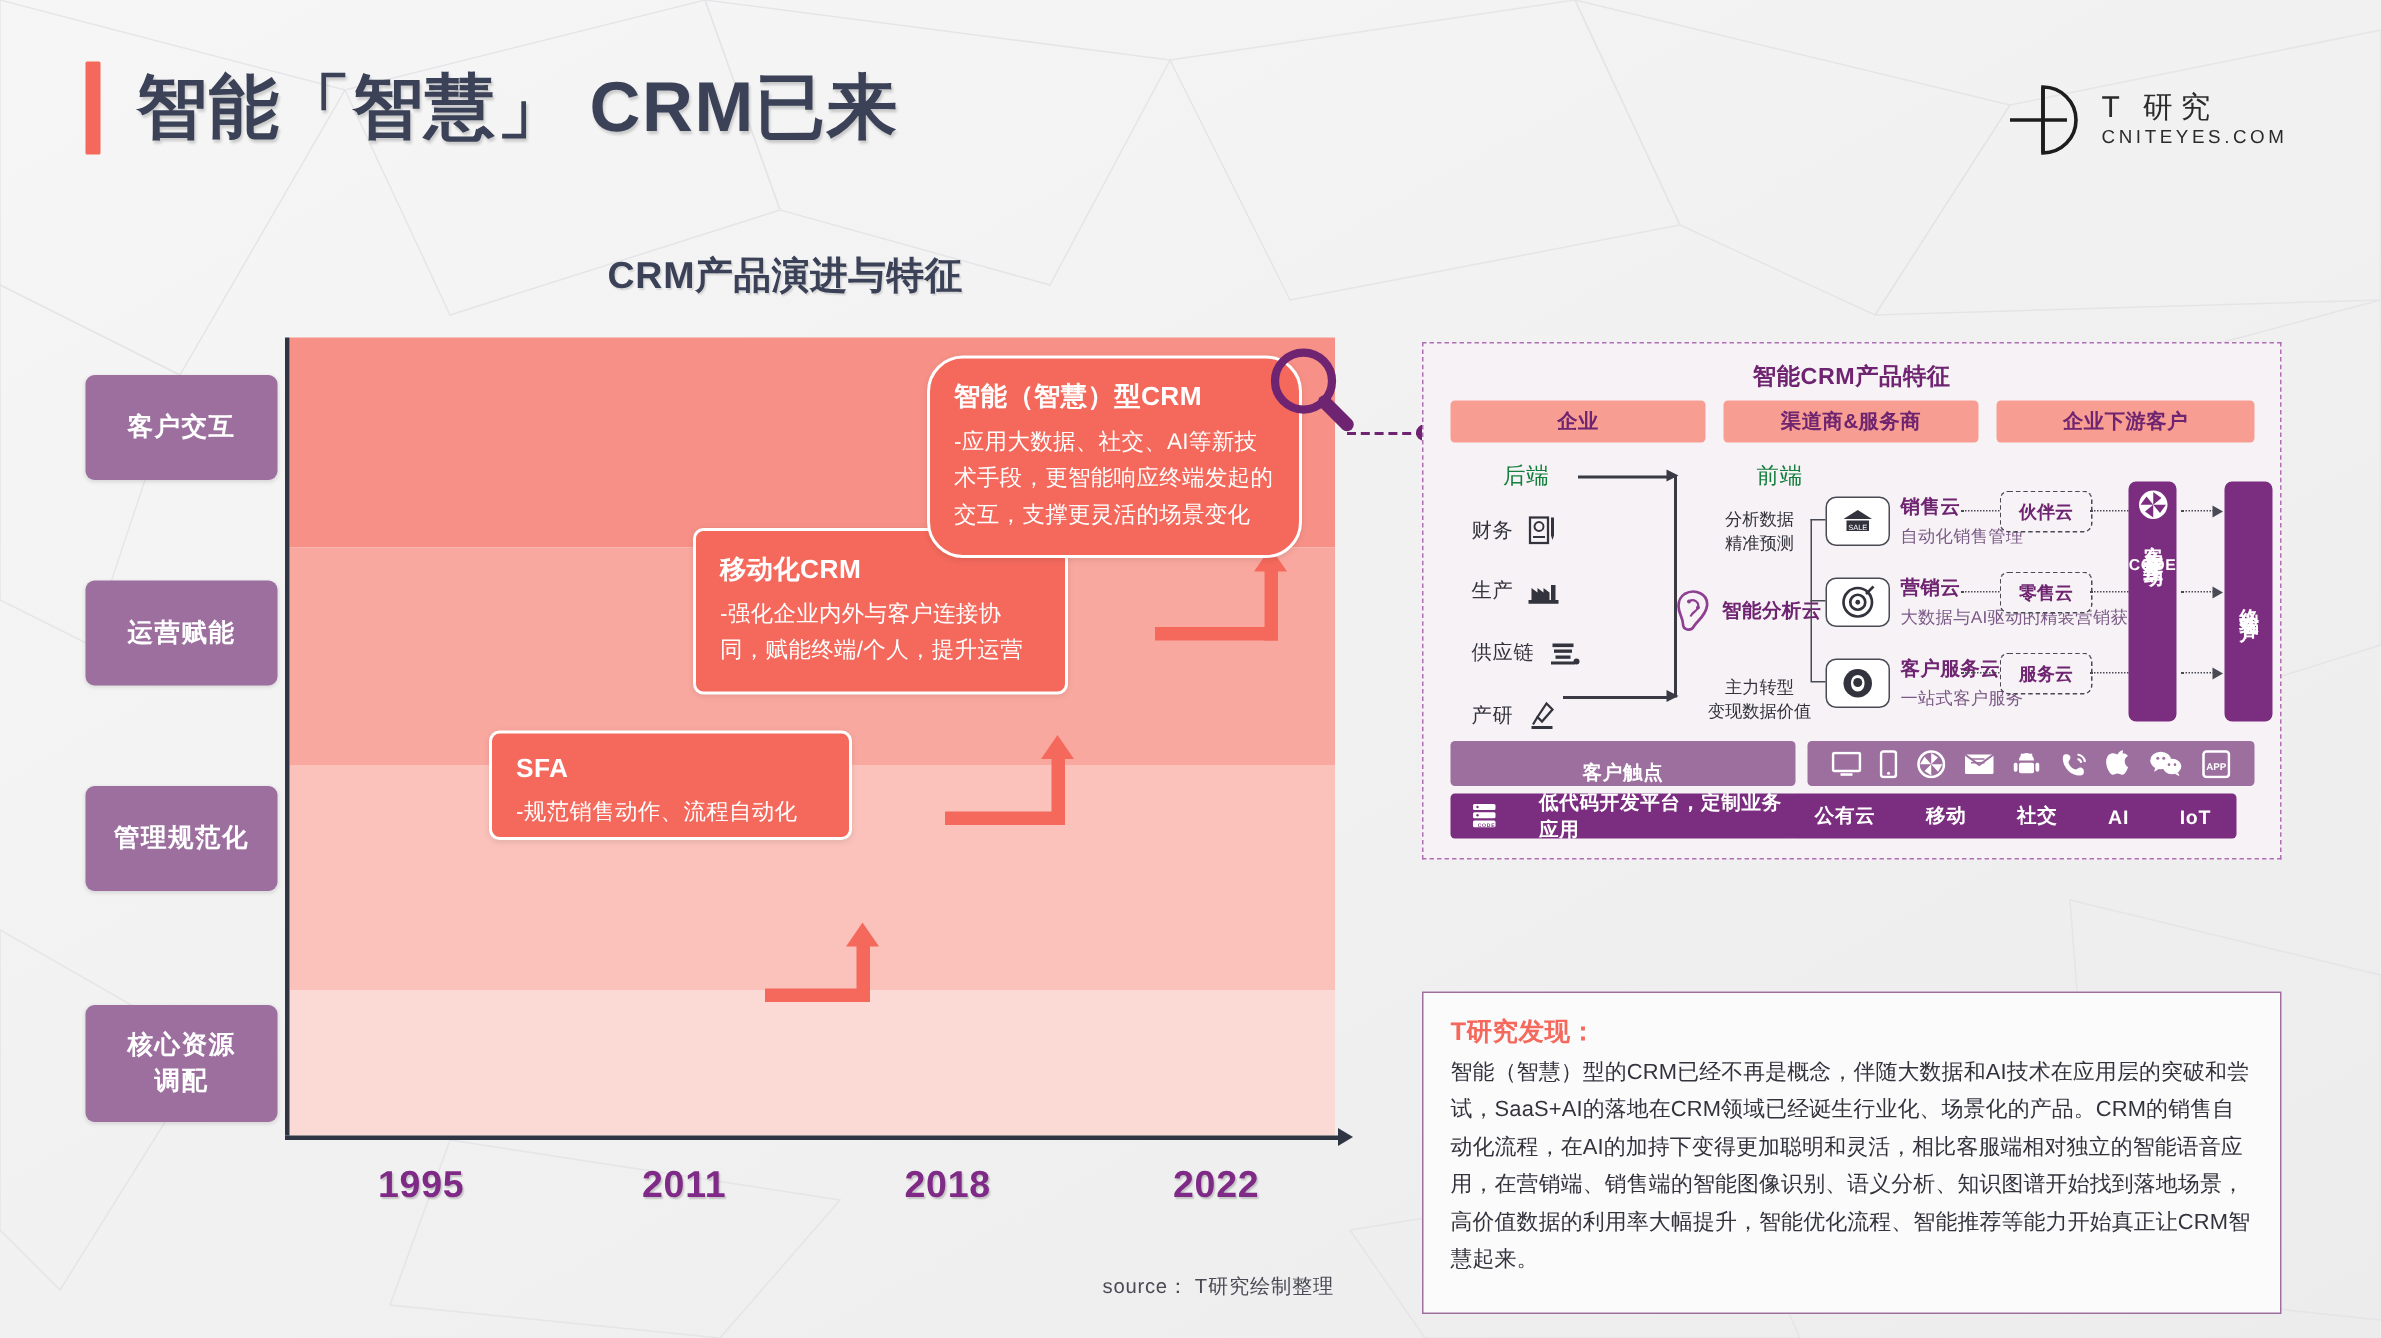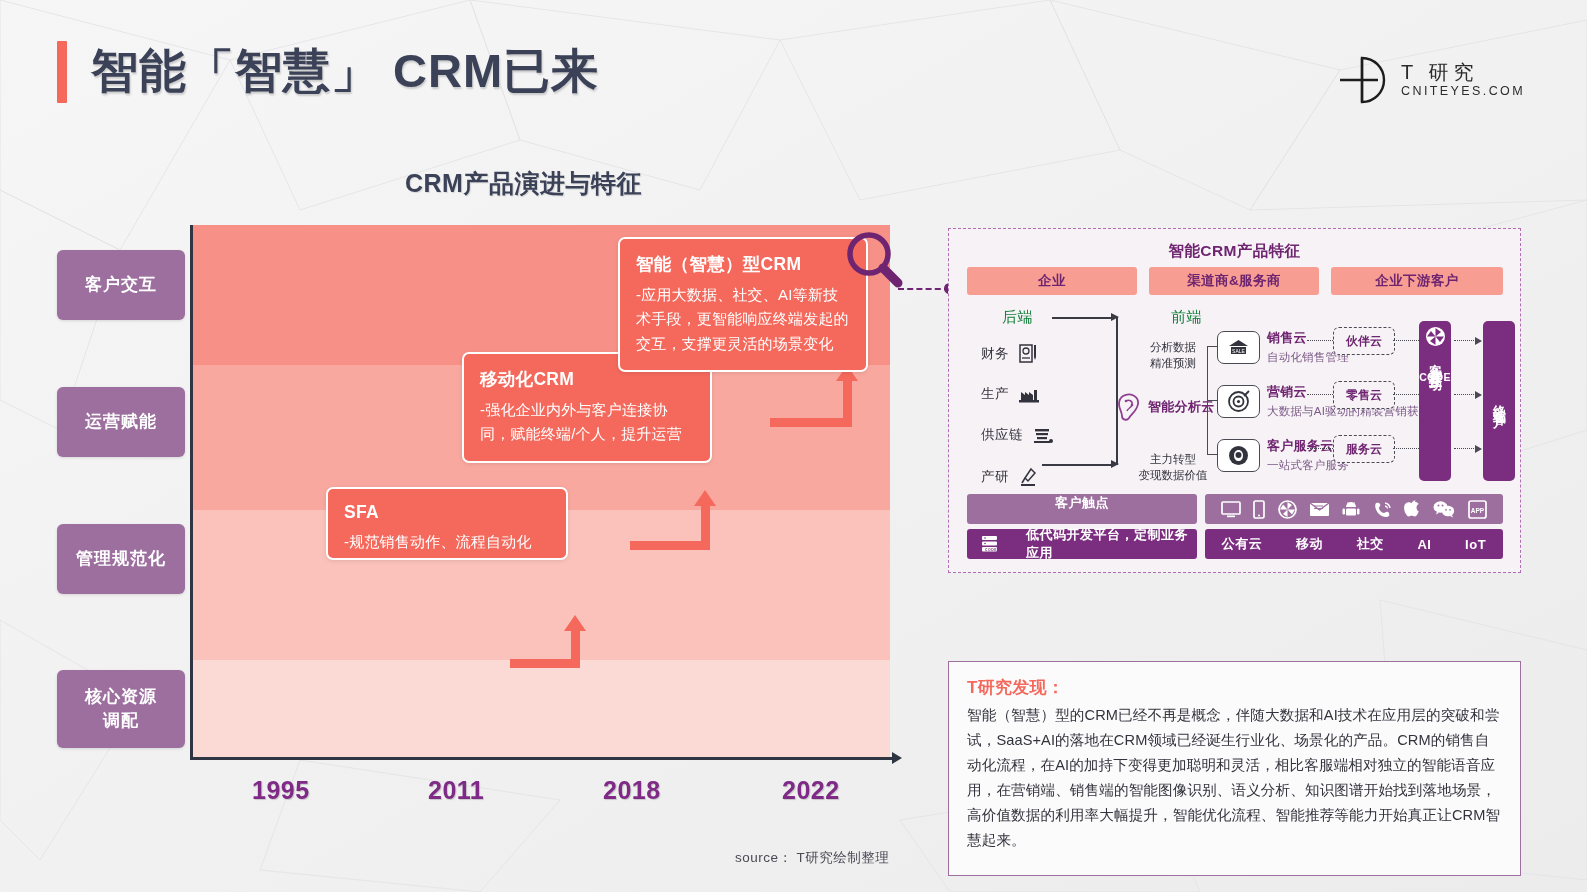--- a/index.html
+++ b/index.html
@@ -127,21 +127,21 @@
     display:flex;flex-direction:column;align-items:center;color:#fff;
   }
   .vbar .vb-text{
     writing-mode:vertical-rl;font-size:13px;font-weight:bold;letter-spacing:3px;
     margin-top:6px;text-orientation:upright;
   }
   .vbar .vb-sub{font-size:10.5px;font-weight:bold;margin-bottom:6px;letter-spacing:.3px;}
 
   .touchrow{
     position:absolute;height:30px;background:#9c6f9f;border-radius:3px;
-    display:flex;align-items:flex-start;justify-content:center;color:#fff;
+    display:flex;align-items:flex-end;justify-content:center;color:#fff;
     font-size:13px;font-weight:bold;letter-spacing:.5px;
   }
   .iconrow{
     position:absolute;height:30px;background:#9c6f9f;border-radius:3px;
     display:flex;align-items:center;justify-content:space-around;padding:0 10px;box-sizing:border-box;
   }
   .lowrow{
     position:absolute;height:30px;background:#7b2d7f;border-radius:3px;
     display:flex;align-items:center;color:#fff;font-size:13px;font-weight:bold;letter-spacing:.5px;gap:15px;
   }
@@ -253,21 +253,21 @@
   </div>
 
   <div class="stage-box" style="left:136px;top:262px;width:242px;height:73px;">
     <div class="sb-title">SFA</div>
     <div class="sb-desc">-规范销售动作、流程自动化</div>
   </div>
   <div class="stage-box" style="left:272px;top:127px;width:250px;">
     <div class="sb-title">移动化CRM</div>
     <div class="sb-desc">-强化企业内外与客户连接协同，赋能终端/个人，提升运营</div>
   </div>
-  <div class="stage-box" style="left:428px;top:12px;width:250px;">
+  <div class="stage-box" style="left:428px;top:12px;width:250px;border-radius:24px;">
     <div class="sb-title">智能（智慧）型CRM</div>
     <div class="sb-desc">-应用大数据、社交、AI等新技术手段，更智能响应终端发起的交互，支撑更灵活的场景变化</div>
   </div>
 </div>
 
 <div class="magnifier" style="left:843px;top:228px;width:62px;height:62px;">
   <svg viewBox="0 0 62 62" width="62" height="62">
     <circle cx="26" cy="26" r="19" fill="none" stroke="#6e2470" stroke-width="5.5"></circle>
     <line x1="40" y1="40" x2="55" y2="55" stroke="#6e2470" stroke-width="9" stroke-linecap="round"></line>
   </svg>
@@ -528,21 +528,21 @@
         <rect x="3" y="7.5" width="15" height="4" rx="1" fill="#fff"></rect>
         <rect x="3" y="13" width="15" height="4.5" rx="1" fill="#fff"></rect>
         <circle cx="6" cy="4" r="0.8" fill="#7b2d7f"></circle>
         <circle cx="6" cy="9.5" r="0.8" fill="#7b2d7f"></circle>
         <text x="12" y="17" font-size="3.4" fill="#7b2d7f" text-anchor="middle" font-family="Liberation Sans">CODE</text>
       </svg>
     </span>
     <span>低代码开发平台，定制业务应用</span>
   </div>
 
-  <div class="techrow" style="left:256px;top:300px;width:298px;">
+  <div class="techrow" style="left:244px;top:300px;width:298px;">
     <span>公有云</span>
     <span>移动</span>
     <span>社交</span>
     <span>AI</span>
     <span>IoT</span>
   </div>
 </div>
 
 <div class="findings">
   <div class="findings-title">T研究发现：</div>

